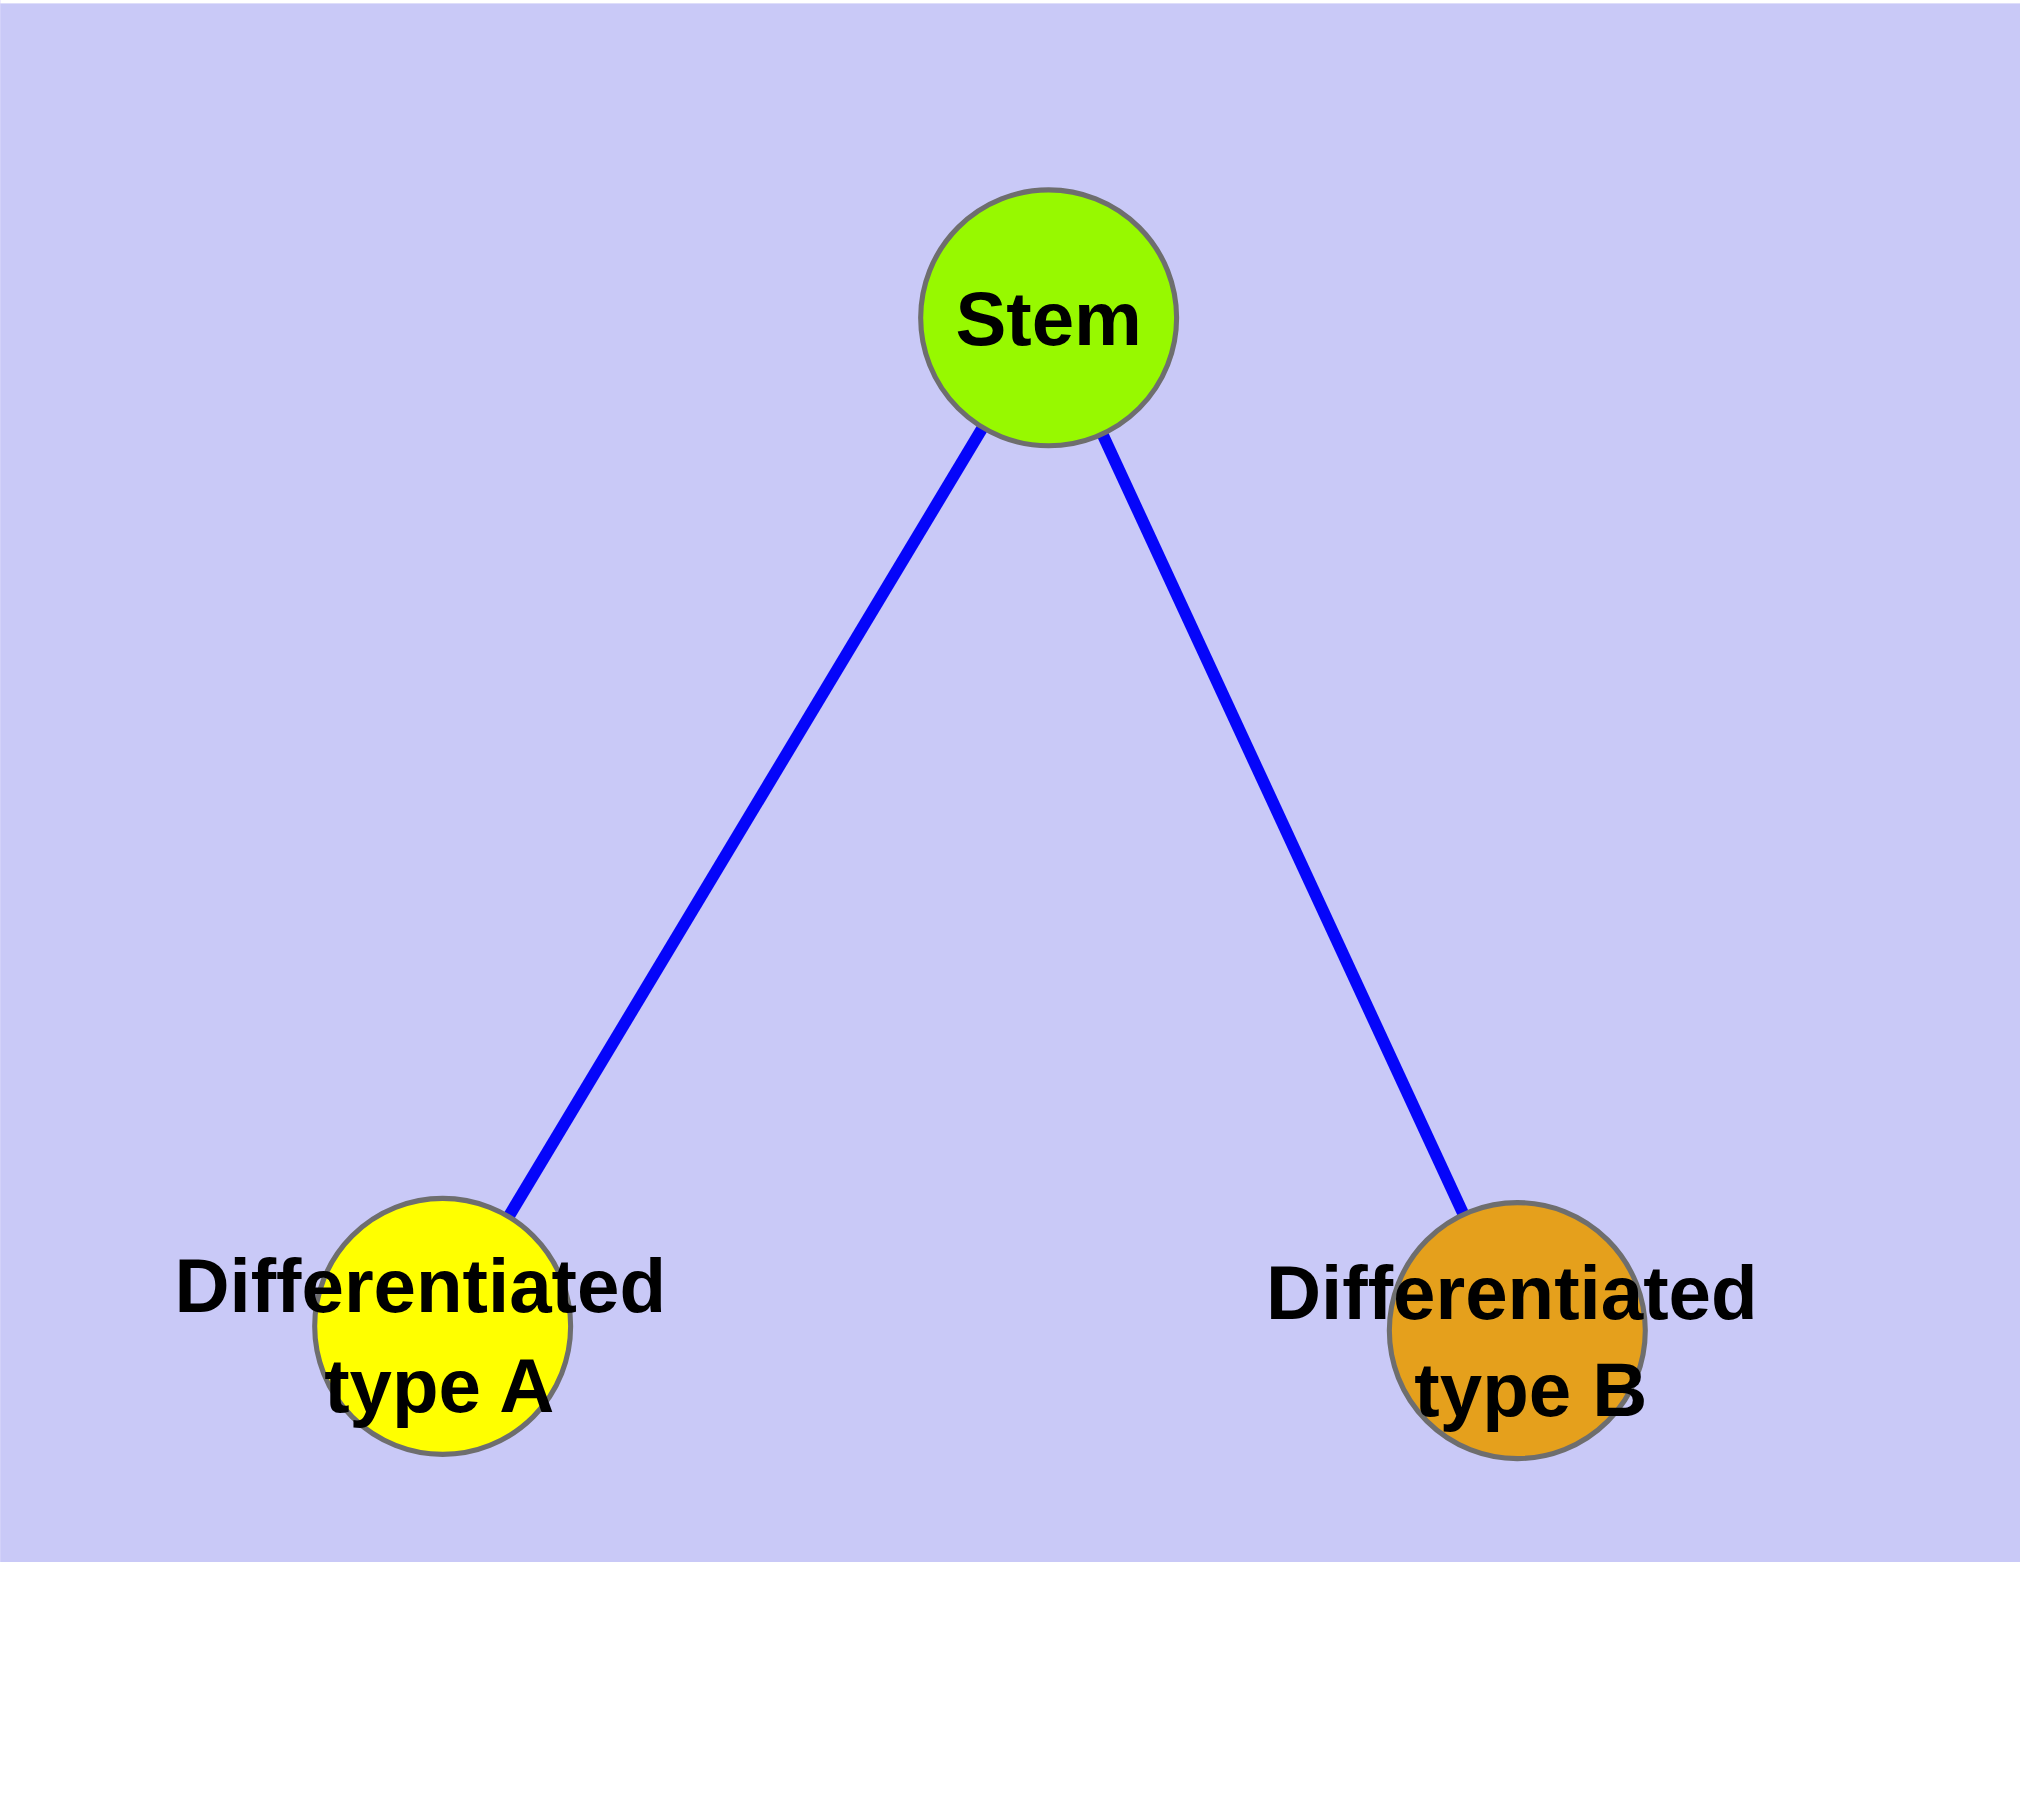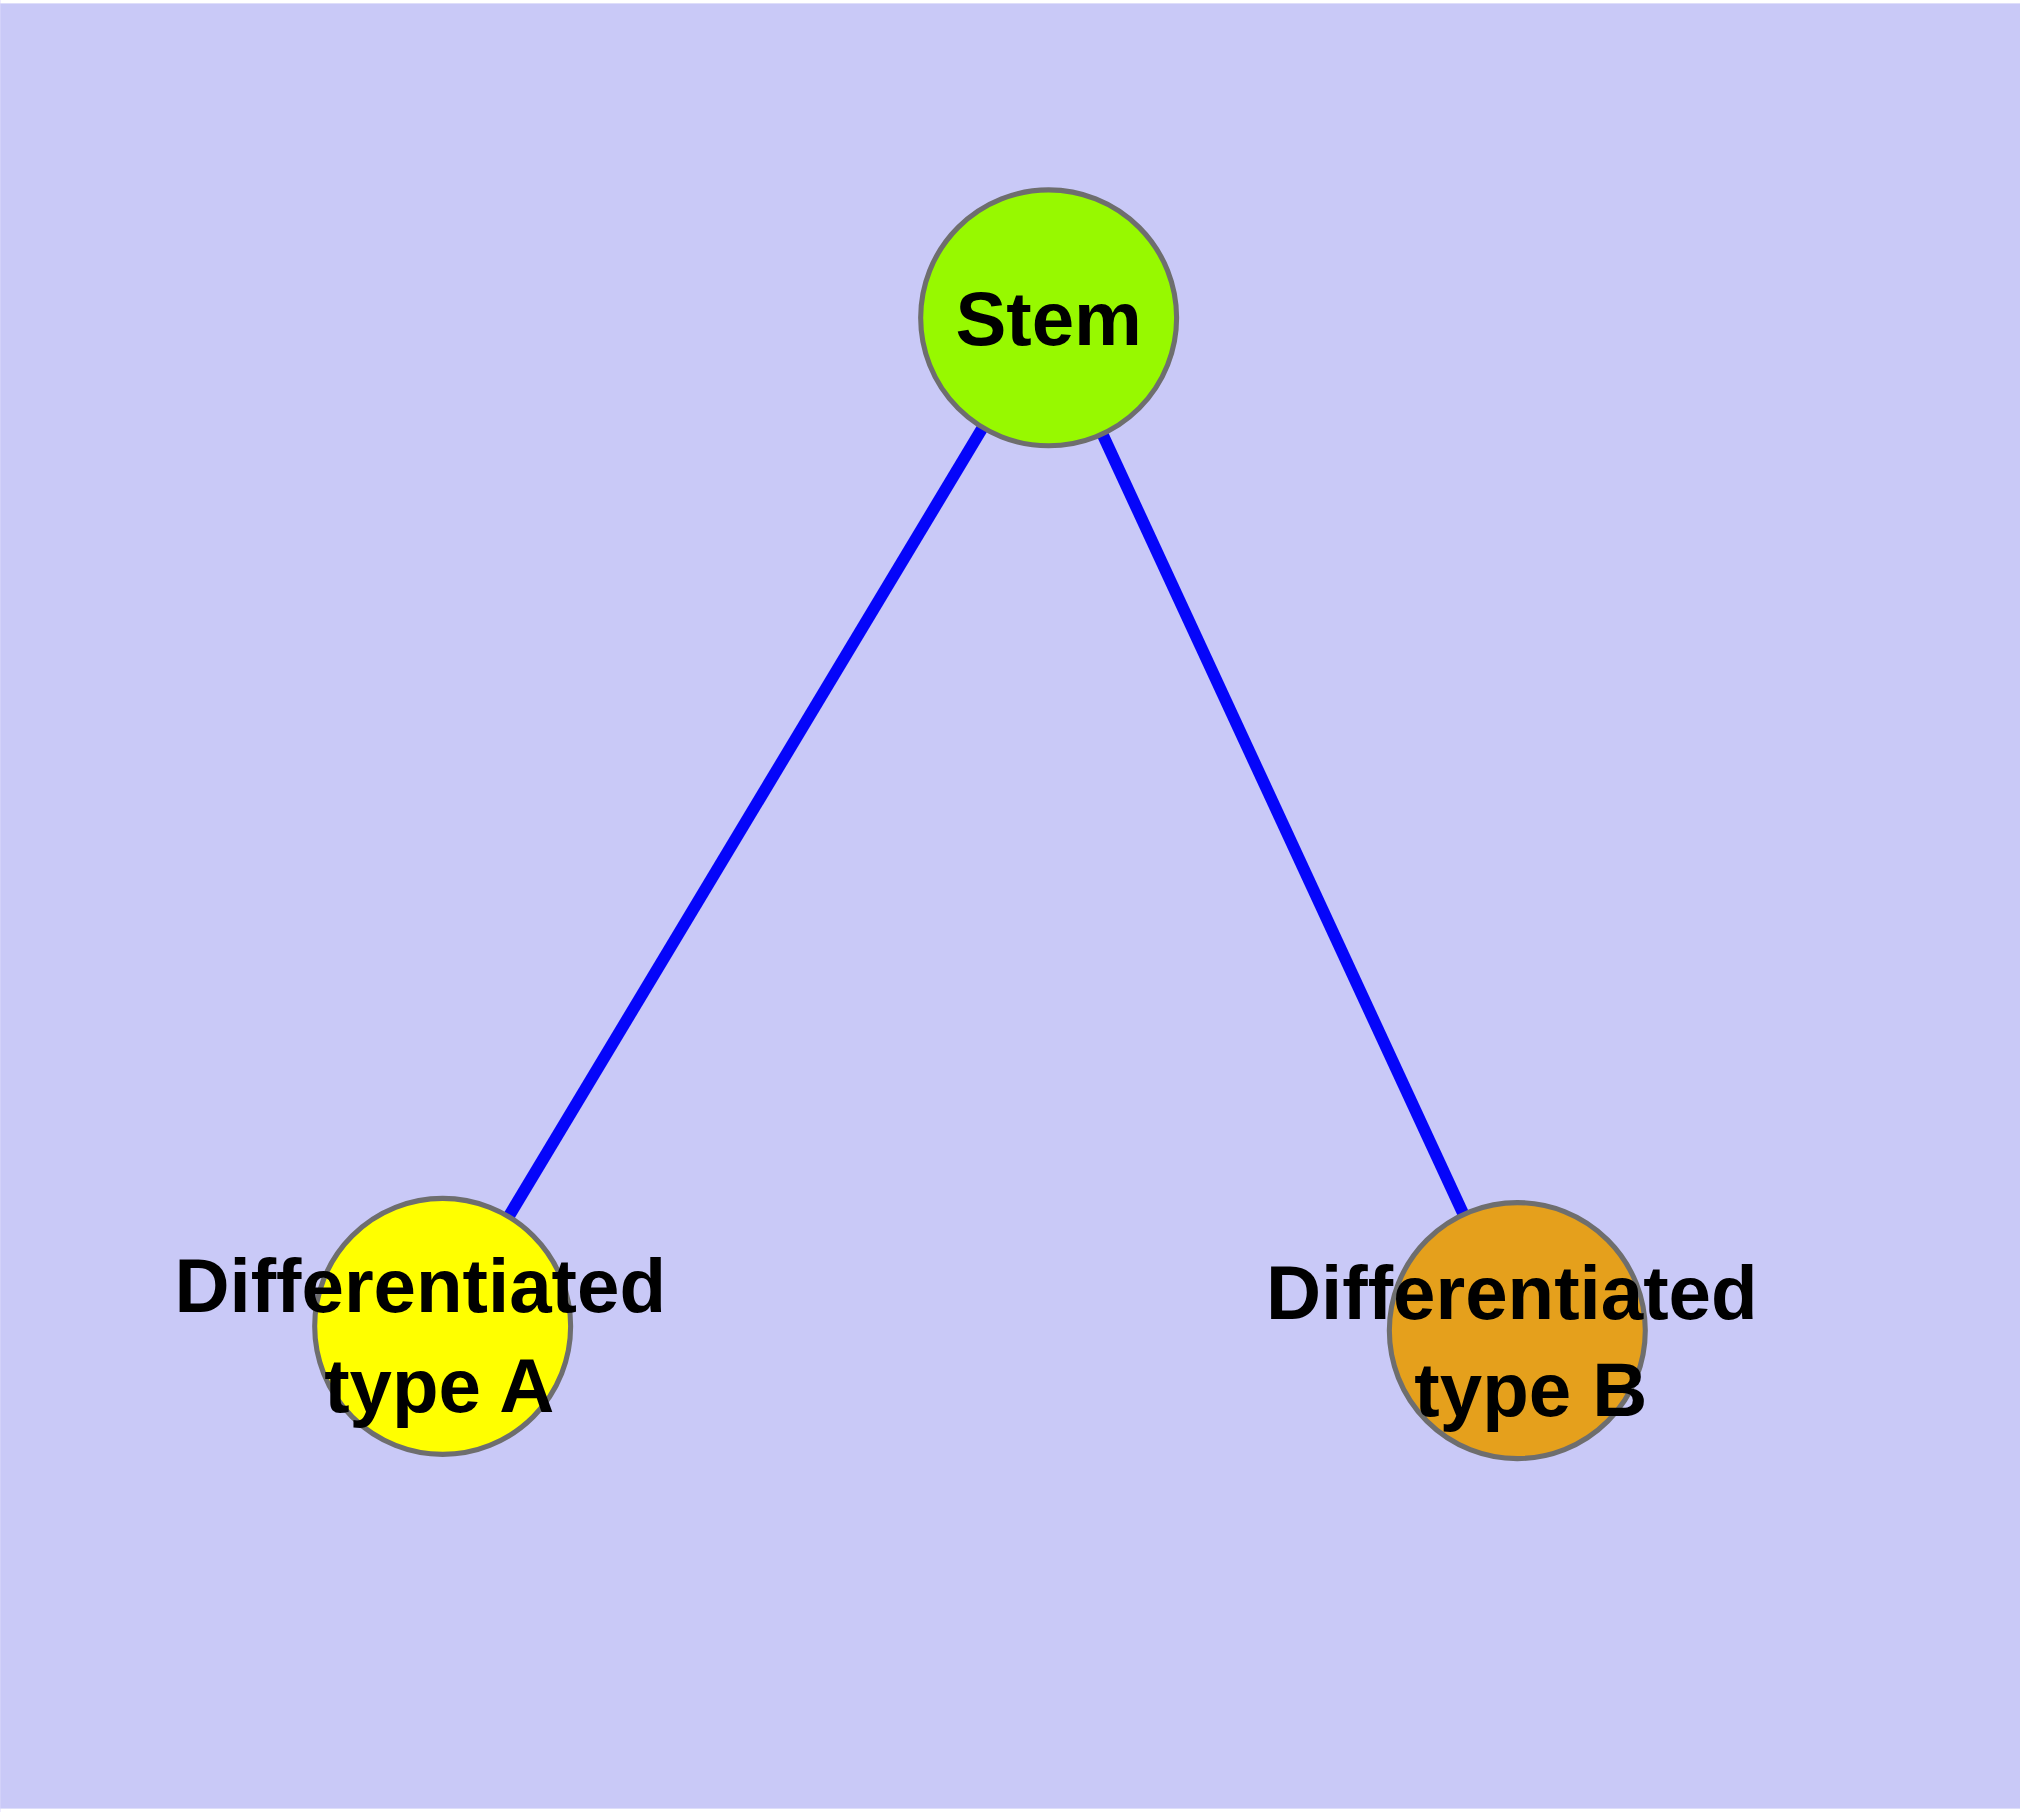--- a/index.html
+++ b/index.html
@@ -3,21 +3,21 @@
 <meta charset="utf-8">
 <style>
   html, body {
     margin: 0;
     padding: 0;
     background: #ffffff;
   }
   .stage {
     position: relative;
     width: 2021px;
-    height: 1812px;
+    height: 1562px;
     background: #c4b5fd;
     overflow: hidden;
   }
   svg.diagram {
     display: block;
     width: 2021px;
     height: 1812px;
   }
   .node-label {
     font-family: "Liberation Sans", "DejaVu Sans", sans-serif;

